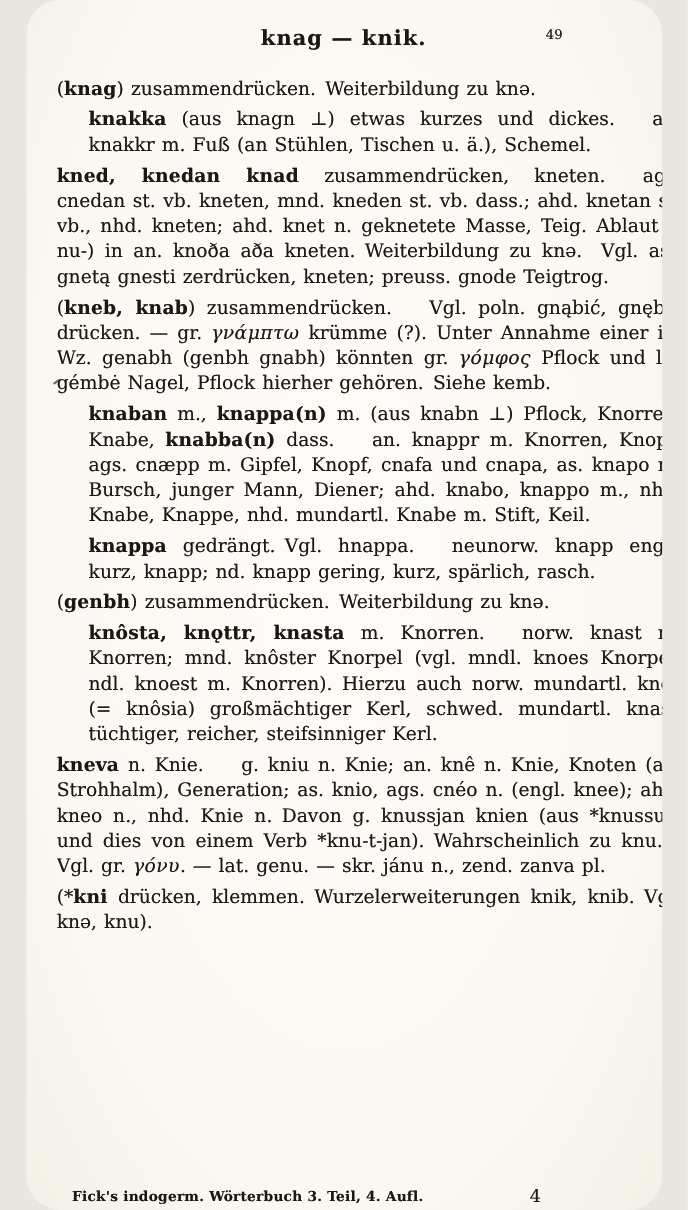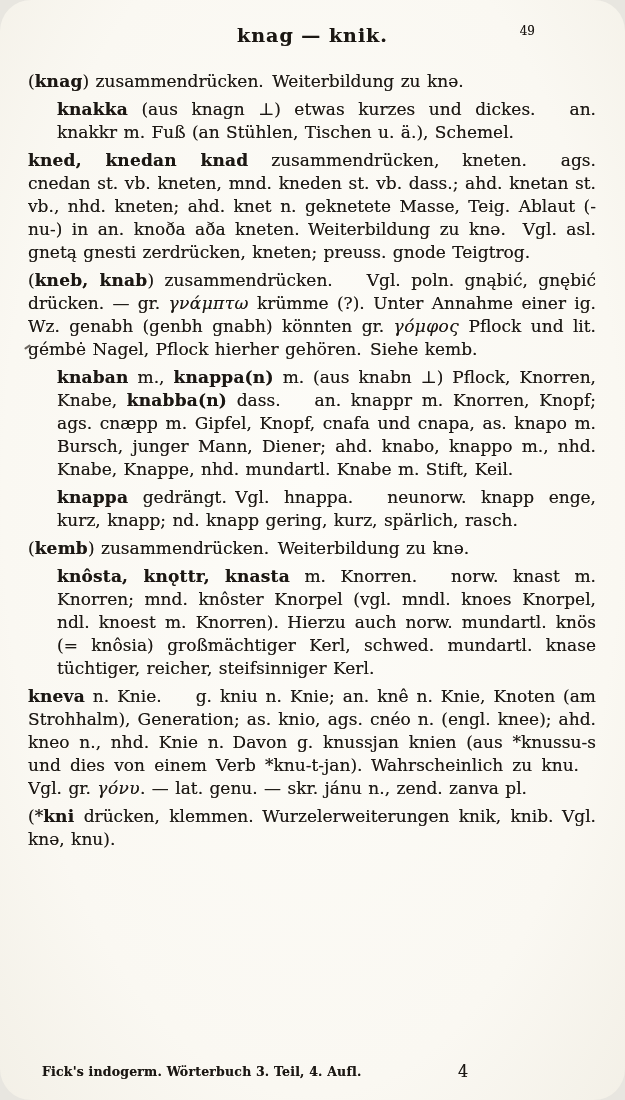--- a/index.html
+++ b/index.html
@@ -1,19 +1,19 @@
 <!DOCTYPE html>
 <html lang="de"><head>
 <meta charset="utf-8">
 <title>knag — knik · 49</title>
 <style>
   html, body { margin: 0; padding: 0; background: #e8e6e0; }
   .page {
     position: relative;
-    width: 625px;
+    width: 578px;
     height: 1100px;
     margin: 0 auto;
     background: #fbfaf5;
     background-image: radial-gradient(ellipse at 50% 45%, #fdfcf8 0%, #faf8f2 70%, #f3f0e7 100%);
     overflow: hidden;
     color: #1b1713;
     font-family: "DejaVu Serif", "Liberation Serif", serif;
     text-shadow: 0 0 0.4px rgba(20,14,8,0.55);
     border-radius: 31px;
   }
@@ -57,21 +57,21 @@
   p.indent-1 { padding-left: 29px; }
   p.indent-2 { padding-left: 56px; }
   .run-bold  { font-weight: bold; letter-spacing: 0.2px; }
   .run-plain { font-weight: normal; }
   .run-greek { font-style: italic; letter-spacing: 0.4px; }
 
   
   .footer {
     position: absolute;
     left: 0; right: 0;
-    bottom: 18px;
+    bottom: 2px;
     height: 18px;
   }
   .imprint {
     position: absolute;
     left: 42px; top: 0;
     font-size: 12.5px;
     font-weight: bold;
     letter-spacing: 0.2px;
   }
   .sheet-signature {
@@ -103,21 +103,21 @@
 
   <div class="artifact-tick"></div>
 
   <div class="entry-list">
       <p class="entry indent-0"><span class="run-plain">(</span><span class="run-bold">knag</span><span class="run-plain">) zusammendrücken. Weiterbildung zu knə.</span></p>
       <p class="entry indent-1"><span class="run-bold">knakka</span><span class="run-plain"> (aus knagn ⊥) etwas kurzes und dickes.  an. knakkr m. Fuß (an Stühlen, Tischen u. ä.), Schemel.</span></p>
       <p class="entry indent-0"><span class="run-bold">kned, knedan knad</span><span class="run-plain"> zusammendrücken, kneten.  ags. cnedan st. vb. kneten, mnd. kneden st. vb. dass.; ahd. knetan st. vb., nhd. kneten; ahd. knet n. geknetete Masse, Teig. Ablaut (-nu-) in an. knoða aða kneten. Weiterbildung zu knə. Vgl. asl. gnetą gnesti zerdrücken, kneten; preuss. gnode Teigtrog.</span></p>
       <p class="entry indent-0"><span class="run-plain">(</span><span class="run-bold">kneb, knab</span><span class="run-plain">) zusammendrücken.  Vgl. poln. gnąbić, gnębić drücken. — gr. </span><span class="run-greek">γνάμπτω</span><span class="run-plain"> krümme (?). Unter Annahme einer ig. Wz. genabh (genbh gnabh) könnten gr. </span><span class="run-greek">γόμφος</span><span class="run-plain"> Pflock und lit. gémbė Nagel, Pflock hierher gehören. Siehe kemb.</span></p>
       <p class="entry indent-1"><span class="run-bold">knaban</span><span class="run-plain"> m., </span><span class="run-bold">knappa(n)</span><span class="run-plain"> m. (aus knabn ⊥) Pflock, Knorren, Knabe, </span><span class="run-bold">knabba(n)</span><span class="run-plain"> dass.  an. knappr m. Knorren, Knopf; ags. cnæpp m. Gipfel, Knopf, cnafa und cnapa, as. knapo m. Bursch, junger Mann, Diener; ahd. knabo, knappo m., nhd. Knabe, Knappe, nhd. mundartl. Knabe m. Stift, Keil.</span></p>
       <p class="entry indent-1"><span class="run-bold">knappa</span><span class="run-plain"> gedrängt. Vgl. hnappa.  neunorw. knapp enge, kurz, knapp; nd. knapp gering, kurz, spärlich, rasch.</span></p>
-      <p class="entry indent-0"><span class="run-plain">(</span><span class="run-bold">kemb</span><span class="run-plain">) zusammendrücken. Weiterbildung zu knə.</span></p>
+      <p class="entry indent-0"><span class="run-plain">(</span><span class="run-bold">genbh</span><span class="run-plain">) zusammendrücken. Weiterbildung zu knə.</span></p>
       <p class="entry indent-1"><span class="run-bold">knôsta, knǫttr, knasta</span><span class="run-plain"> m. Knorren.  norw. knast m. Knorren; mnd. knôster Knorpel (vgl. mndl. knoes Knorpel, ndl. knoest m. Knorren). Hierzu auch norw. mundartl. knös (= knôsia) großmächtiger Kerl, schwed. mundartl. knase tüchtiger, reicher, steifsinniger Kerl.</span></p>
       <p class="entry indent-0"><span class="run-bold">kneva</span><span class="run-plain"> n. Knie.  g. kniu n. Knie; an. knê n. Knie, Knoten (am Strohhalm), Generation; as. knio, ags. cnéo n. (engl. knee); ahd. kneo n., nhd. Knie n. Davon g. knussjan knien (aus *knussu-s und dies von einem Verb *knu-t-jan). Wahrscheinlich zu knu. Vgl. gr. </span><span class="run-greek">γόνυ</span><span class="run-plain">. — lat. genu. — skr. jánu n., zend. zanva pl.</span></p>
       <p class="entry indent-0"><span class="run-plain">(*</span><span class="run-bold">kni</span><span class="run-plain"> drücken, klemmen. Wurzelerweiterungen knik, knib. Vgl. knə, knu).</span></p>
     </div>
 
   <div class="footer">
     <div class="imprint">Fick's indogerm. Wörterbuch 3. Teil, 4. Aufl.</div>
     <div class="sheet-signature">4</div>
   </div>
 

